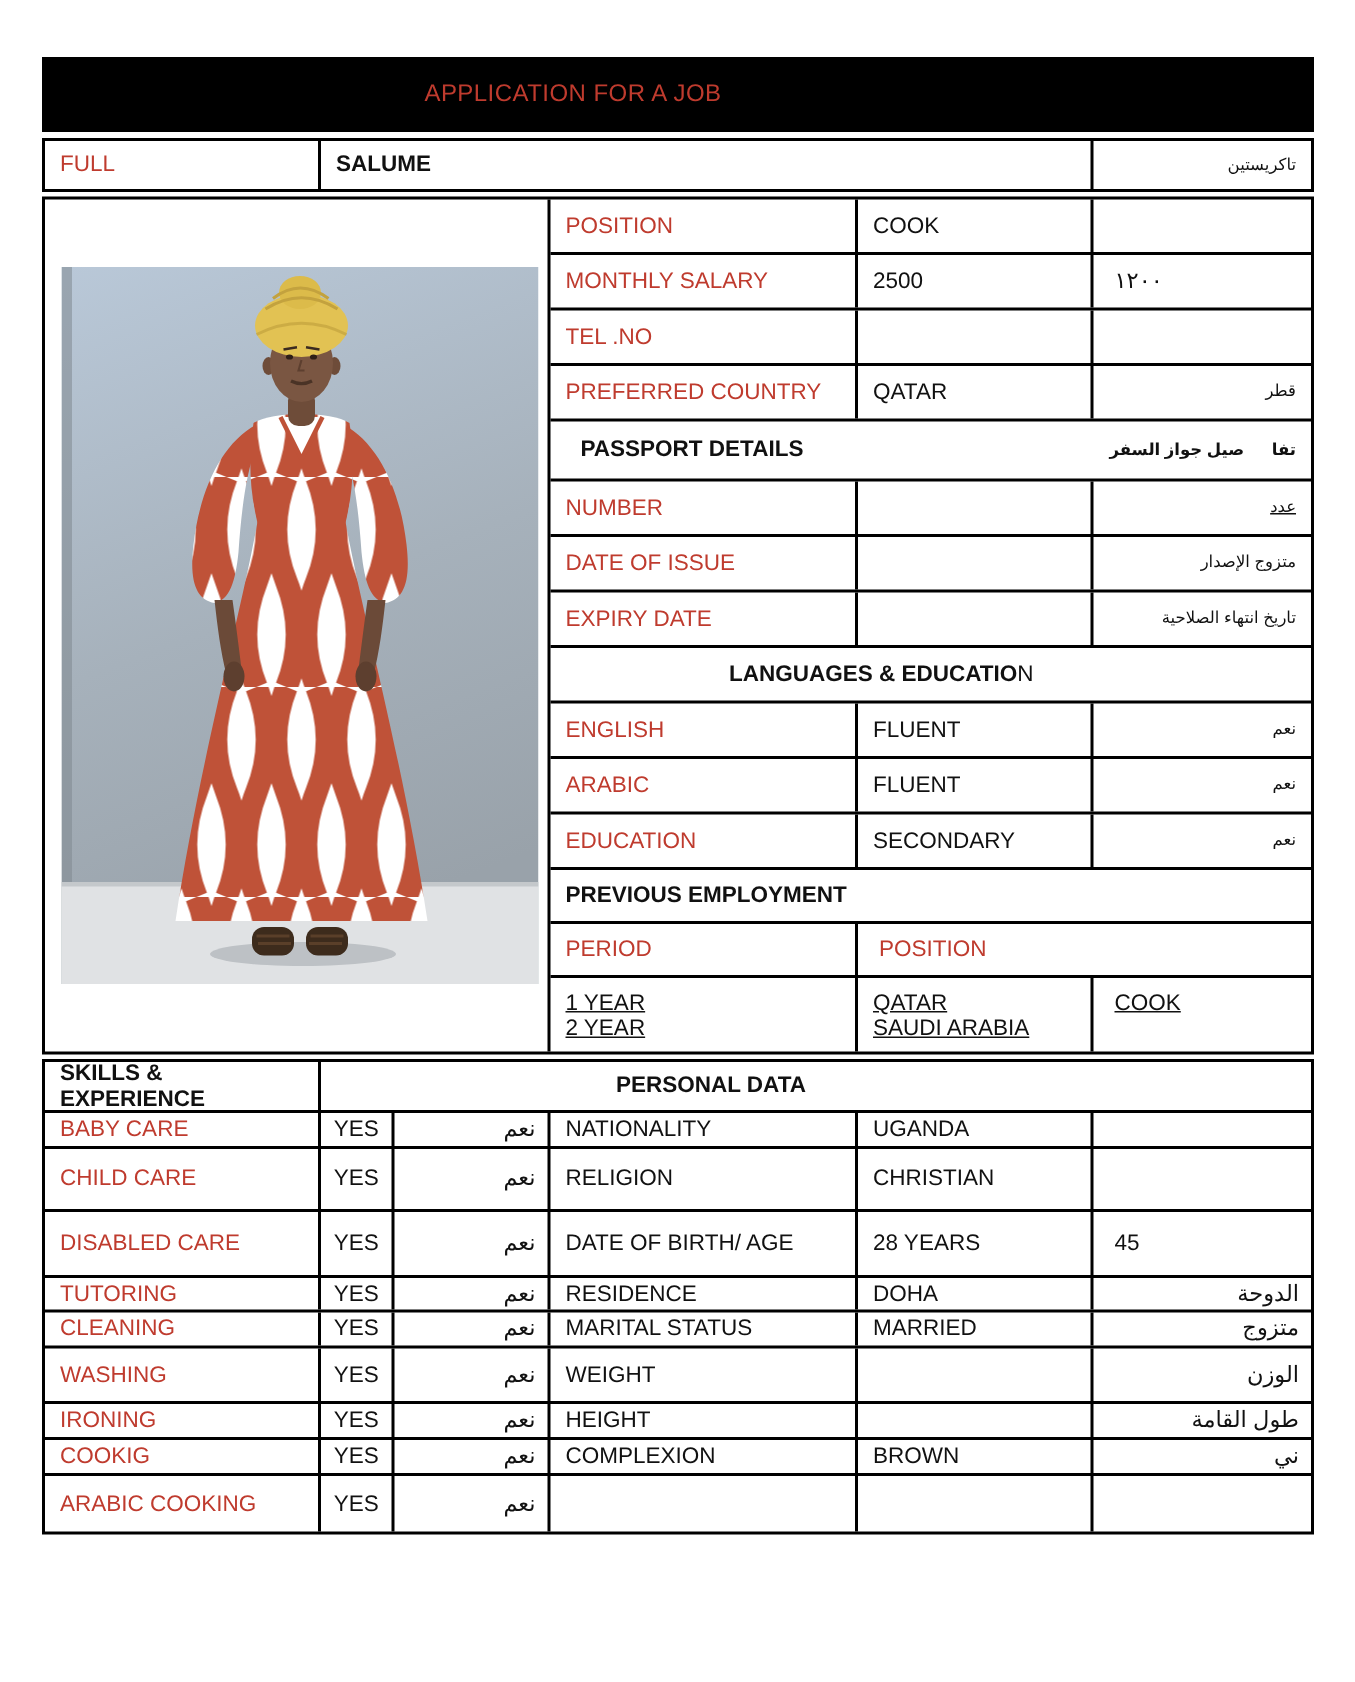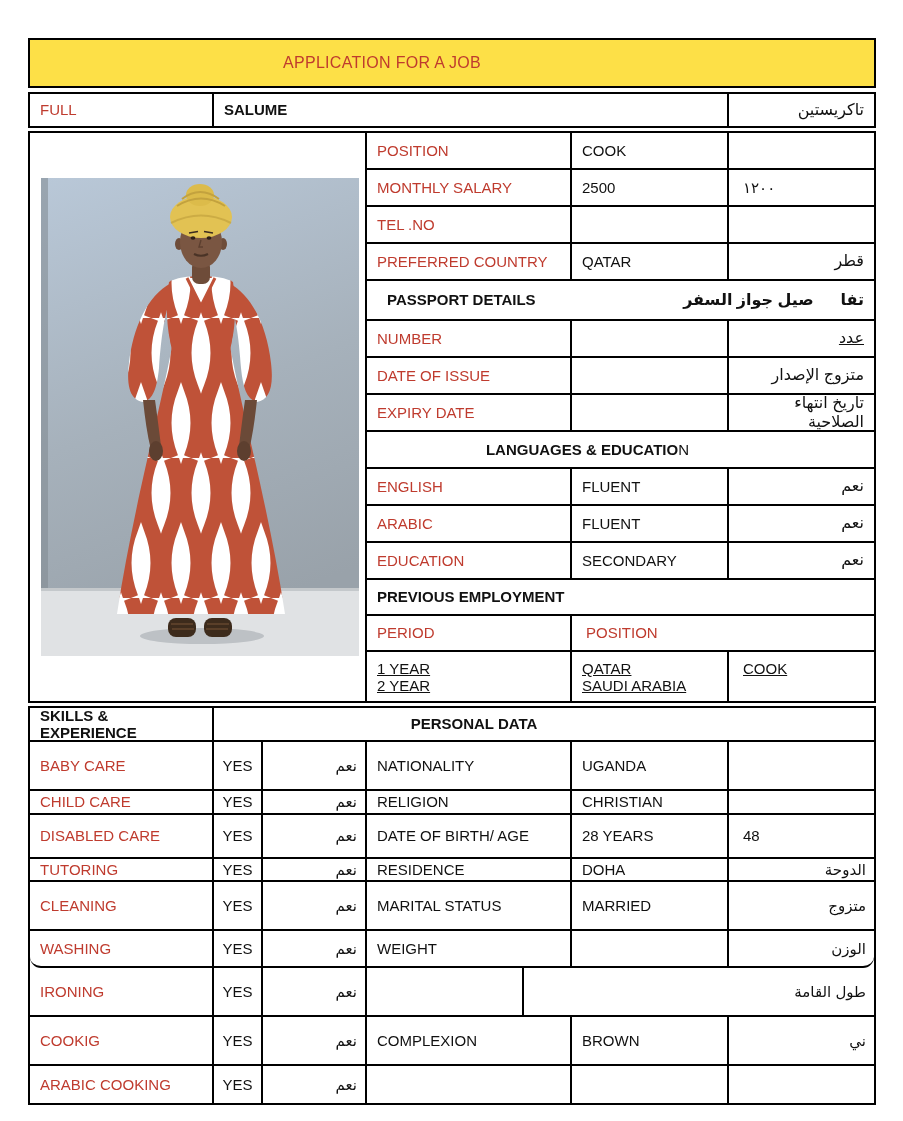--- a/index.html
+++ b/index.html
@@ -13,34 +13,34 @@
   .row{display:flex;border-bottom:2px solid #000;box-sizing:border-box;}
   .row:last-child{border-bottom:none;}
   .cell{
     display:flex;align-items:center;box-sizing:border-box;
     border-right:2px solid #000;padding:0 10px;overflow:hidden;
     font-size:15px;line-height:1.15;
   }
   .cell:last-child{border-right:none;}
   .red{color:#bf3b2e;}
   .bold{font-weight:bold;}
-  .rtl{direction:rtl;justify-content:flex-start;font-size:16px;}
+  .rtl{direction:rtl;justify-content:flex-start;font-size:11px;}
   .rtl-left{direction:rtl;justify-content:flex-end;}  
   .underline{text-decoration:underline;}
   .pre{white-space:pre;}
   .preline{white-space:pre-line;}
   
   .c1{width:184px;flex:0 0 184px;}
   .c2{width:49px;flex:0 0 49px;justify-content:center;padding:0;}
   .c3{width:104px;flex:0 0 104px;}
   .c4{width:205px;flex:0 0 205px;}
   .c5{width:157px;flex:0 0 157px;}
   .c6{flex:1 1 auto;}
   
-  .title-block{height:50px;background:#fde047;margin-bottom:4px;}
+  .title-block{height:50px;background:#000000;margin-bottom:4px;}
   .title-block .cell{height:100%;width:100%;justify-content:center;padding-right:150px;font-size:16px;letter-spacing:.3px;}
   
   .name-block{height:36px;margin-bottom:3px;}
   .name-block .row{height:100%;border-bottom:none;}
   .cname{width:515px;flex:0 0 515px;}
   
   .body-block{height:572px;margin-bottom:3px;display:flex;}
   .photo-cell{width:337px;flex:0 0 337px;border-right:2px solid #000;box-sizing:border-box;position:relative;}
   .photo{position:absolute;left:11px;top:45px;width:318px;height:478px;}
   .rtable{flex:1 1 auto;display:flex;flex-direction:column;}
@@ -50,25 +50,25 @@
   .rlast{flex:1 1 auto;}
   .passport-hdr{flex:1;justify-content:space-between;font-weight:bold;}
   .lang-hdr{flex:1;justify-content:center;font-weight:bold;padding-right:76px;}
   .prev-hdr{flex:1;justify-content:flex-start;font-weight:bold;}
   .emp-data .cell{align-items:flex-start;padding-top:8px;text-decoration:underline;}
   
   .bottom-block{}
   .bt-hdr{height:34px;}
   .bt-hdr .cell{font-weight:bold;}
   .pd-hdr{flex:1;justify-content:center;padding-right:150px;}
-  .h38{height:49px;flex:0 0 38px;}
-  .h42{height:24px;flex:0 0 42px;text-align:right;}
+  .h38{height:24px;flex:0 0 38px;}
+  .h42{height:42px;flex:0 0 42px;text-align:right;}
   .h44{height:44px;flex:0 0 44px;}
   .h39{height:23px;flex:0 0 39px;}
-  .h37{height:37px;flex:0 0 37px;border-radius:11px;}
+  .h37{height:37px;flex:0 0 37px;}
   .arR{direction:rtl;justify-content:flex-start;padding-right:8px;}
 </style>
 </head>
 <body>
 
 <div class="page">
   <div class="frame">
 
     <div class="block title-block">
       <div class="cell red">APPLICATION FOR A JOB</div>
@@ -249,21 +249,21 @@
         <div class="cell c5">CHRISTIAN</div>
         <div class="cell c6 arR"></div>
       </div>
 
       <div class="row h44">
         <div class="cell c1 red">DISABLED CARE</div>
         <div class="cell c2">YES</div>
         <div class="cell c3 arR">نعم</div>
         <div class="cell c4">DATE OF BIRTH/ AGE</div>
         <div class="cell c5">28  YEARS</div>
-        <div class="cell c6 rtl-left" style="padding-left:14px;">48</div>
+        <div class="cell c6 rtl-left" style="padding-left:14px;">45</div>
       </div>
 
       <div class="row h39">
         <div class="cell c1 red">TUTORING</div>
         <div class="cell c2">YES</div>
         <div class="cell c3 arR">نعم</div>
         <div class="cell c4">RESIDENCE</div>
         <div class="cell c5">DOHA</div>
         <div class="cell c6 arR">الدوحة</div>
       </div>
@@ -283,20 +283,21 @@
         <div class="cell c3 arR">نعم</div>
         <div class="cell c4">WEIGHT</div>
         <div class="cell c5"></div>
         <div class="cell c6 arR">الوزن</div>
       </div>
 
       <div class="row h38">
         <div class="cell c1 red">IRONING</div>
         <div class="cell c2">YES</div>
         <div class="cell c3 arR">نعم</div>
+        <div class="cell c4">HEIGHT</div>
         <div class="cell c5"></div>
         <div class="cell c6 arR">طول القامة</div>
       </div>
 
       <div class="row h38">
         <div class="cell c1 red">COOKIG</div>
         <div class="cell c2">YES</div>
         <div class="cell c3 arR">نعم</div>
         <div class="cell c4">COMPLEXION</div>
         <div class="cell c5">BROWN</div>

